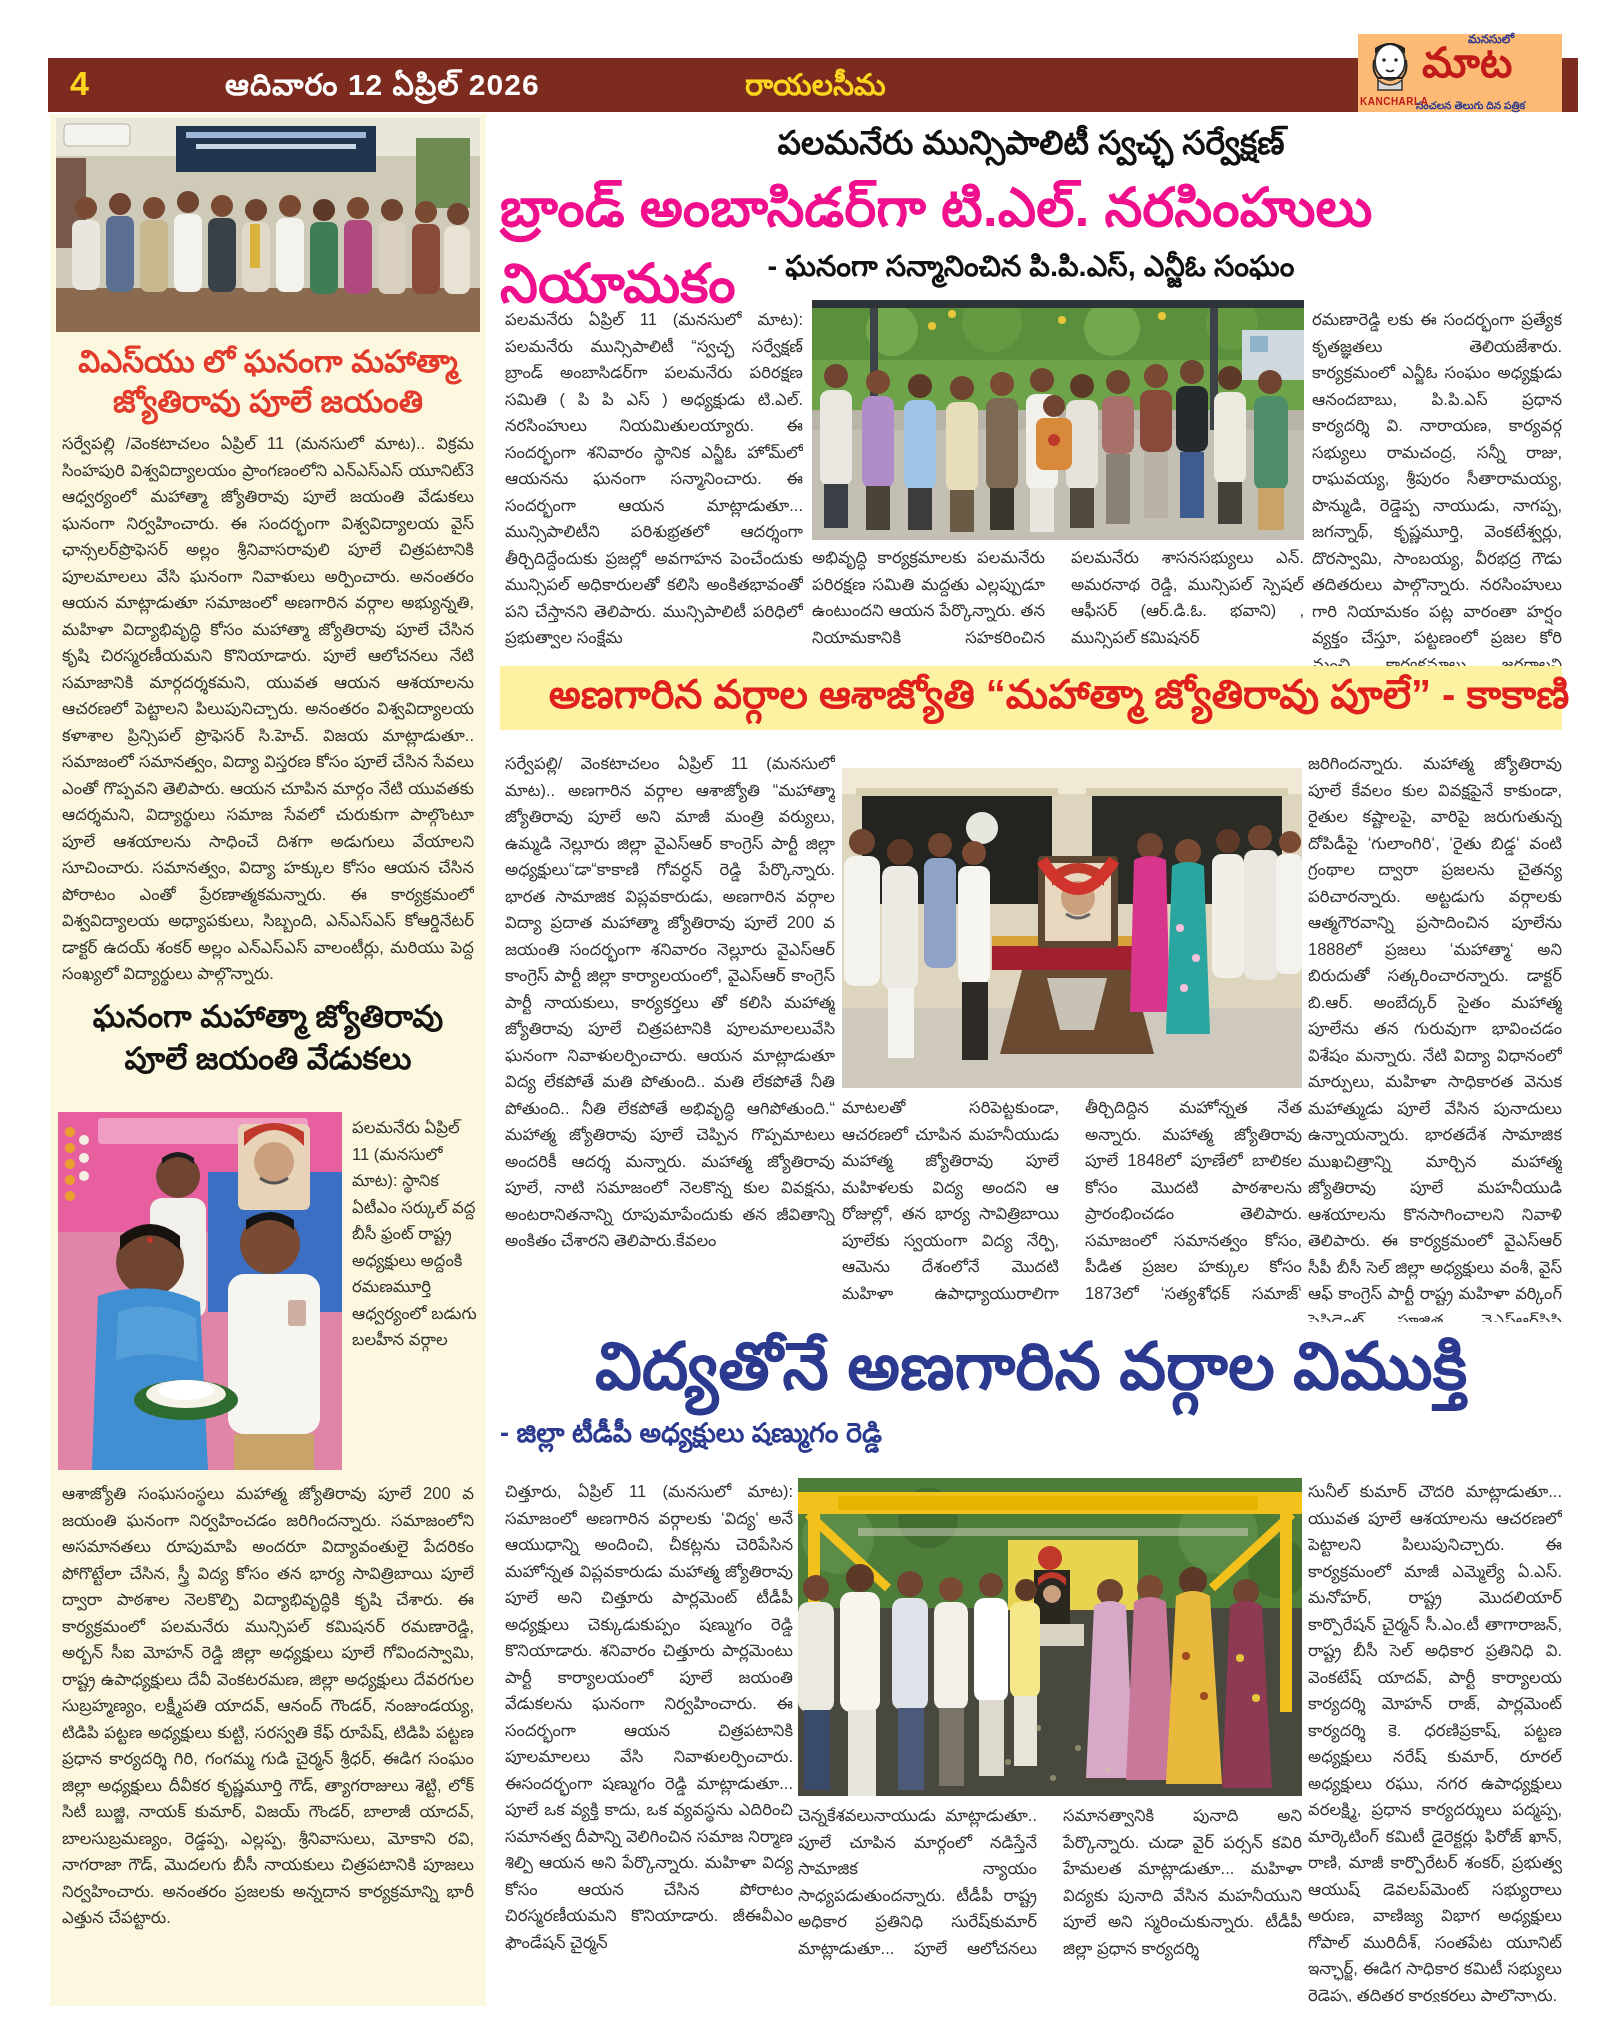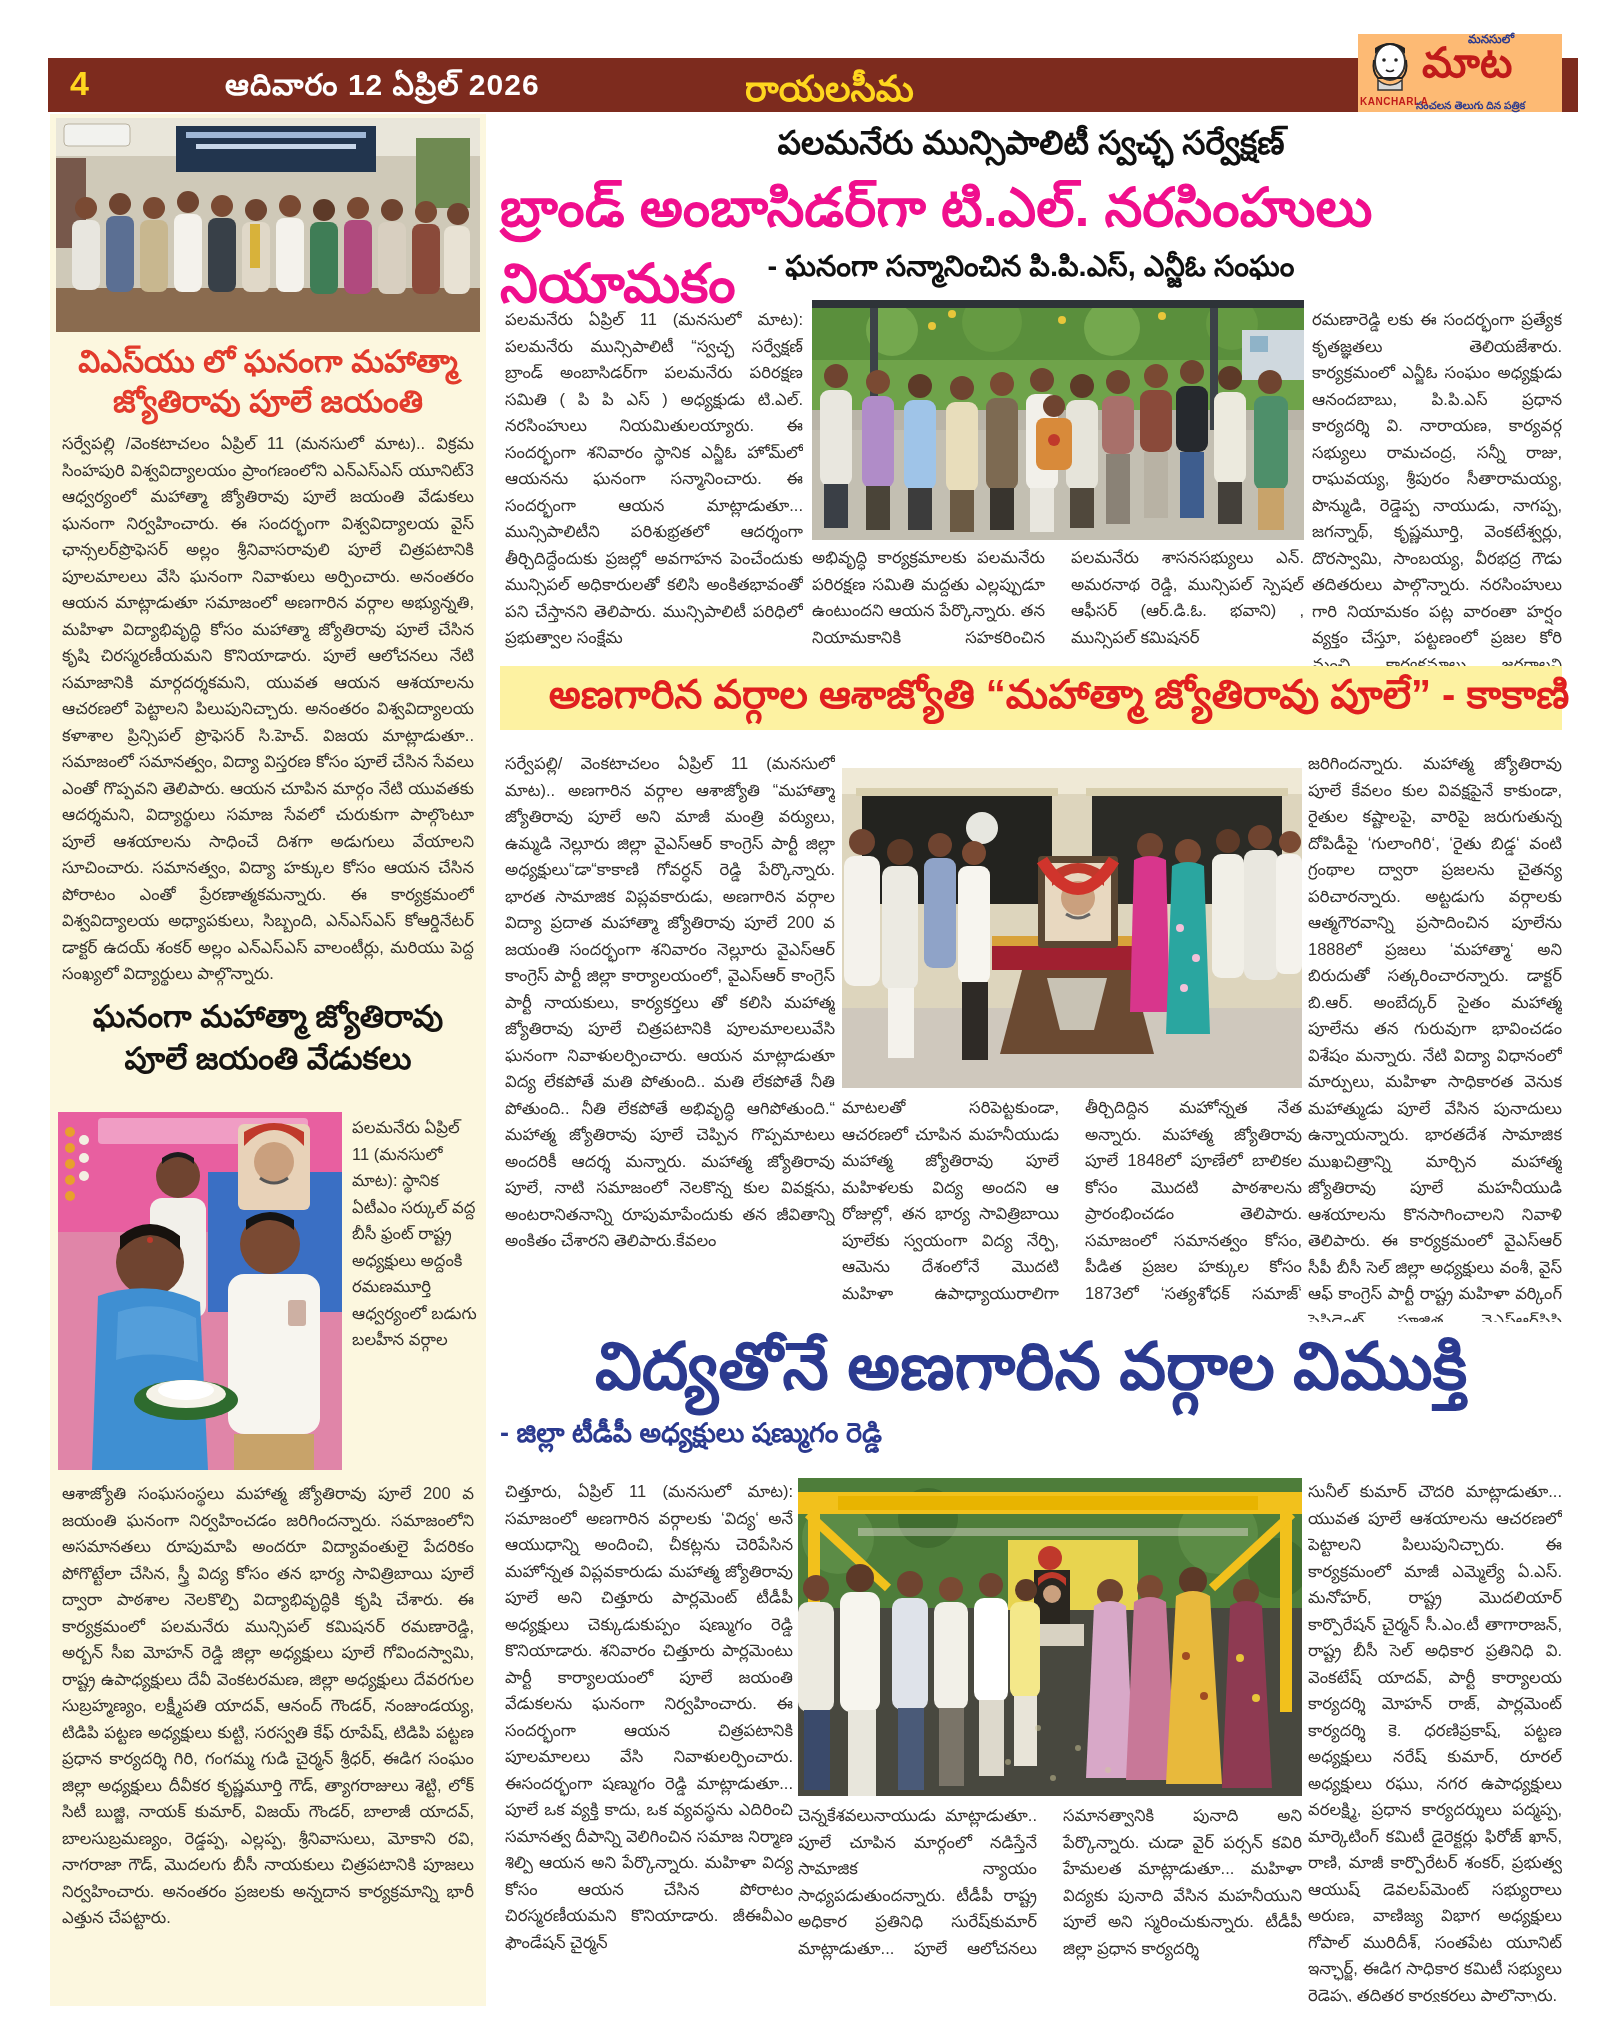--- a/index.html
+++ b/index.html
@@ -3,21 +3,21 @@
 <meta charset="utf-8">
 <style>
   html,body{margin:0;padding:0;background:#e9e7e2;}
   #page{position:relative;width:1613px;height:2026px;background:#ffffff;overflow:hidden;
         font-family:"Liberation Sans",sans-serif;color:#2e2c2a;}
   .abs{position:absolute;}
   
   #topbar{left:48px;top:58px;width:1530px;height:54px;background:#7d2b1e;}
   .pgnum{left:70px;top:64px;font-size:34px;font-weight:bold;color:#ffd61f;}
   .dateline{left:225px;top:68px;font-size:30px;font-weight:bold;color:#ffffff;letter-spacing:1px;}
-  .section{left:745px;top:68px;font-size:36px;font-weight:bold;color:#ffd61f;}
+  .section{left:745px;top:68px;font-size:30px;font-weight:bold;color:#ffd61f;}
   
   #logobox{left:1358px;top:34px;width:204px;height:78px;background:#fdba74;}
   .logo-brand{position:absolute;left:64px;top:8px;font-size:42px;line-height:42px;font-weight:bold;color:#c01a1a;}
   .logo-small{position:absolute;left:110px;top:-2px;font-size:12px;font-weight:bold;color:#2b3a8f;}
   .logo-tag{position:absolute;left:58px;top:56px;font-size:10.5px;font-weight:bold;color:#2b3a8f;white-space:nowrap;margin-top:9px;}
   .logo-pub{position:absolute;left:2px;top:62px;font-size:10px;font-weight:bold;color:#c01a1a;letter-spacing:.5px;}
   
   #leftpanel{left:50px;top:114px;width:436px;height:1892px;background:#fcf7df;}
   .lhead{left:58px;top:342px;width:420px;text-align:center;font-size:31px;line-height:40px;font-weight:bold;color:#e23b2c;}
   .lsubhead{left:58px;top:996px;width:420px;text-align:center;font-size:31px;line-height:42px;font-weight:bold;color:#161412;}

